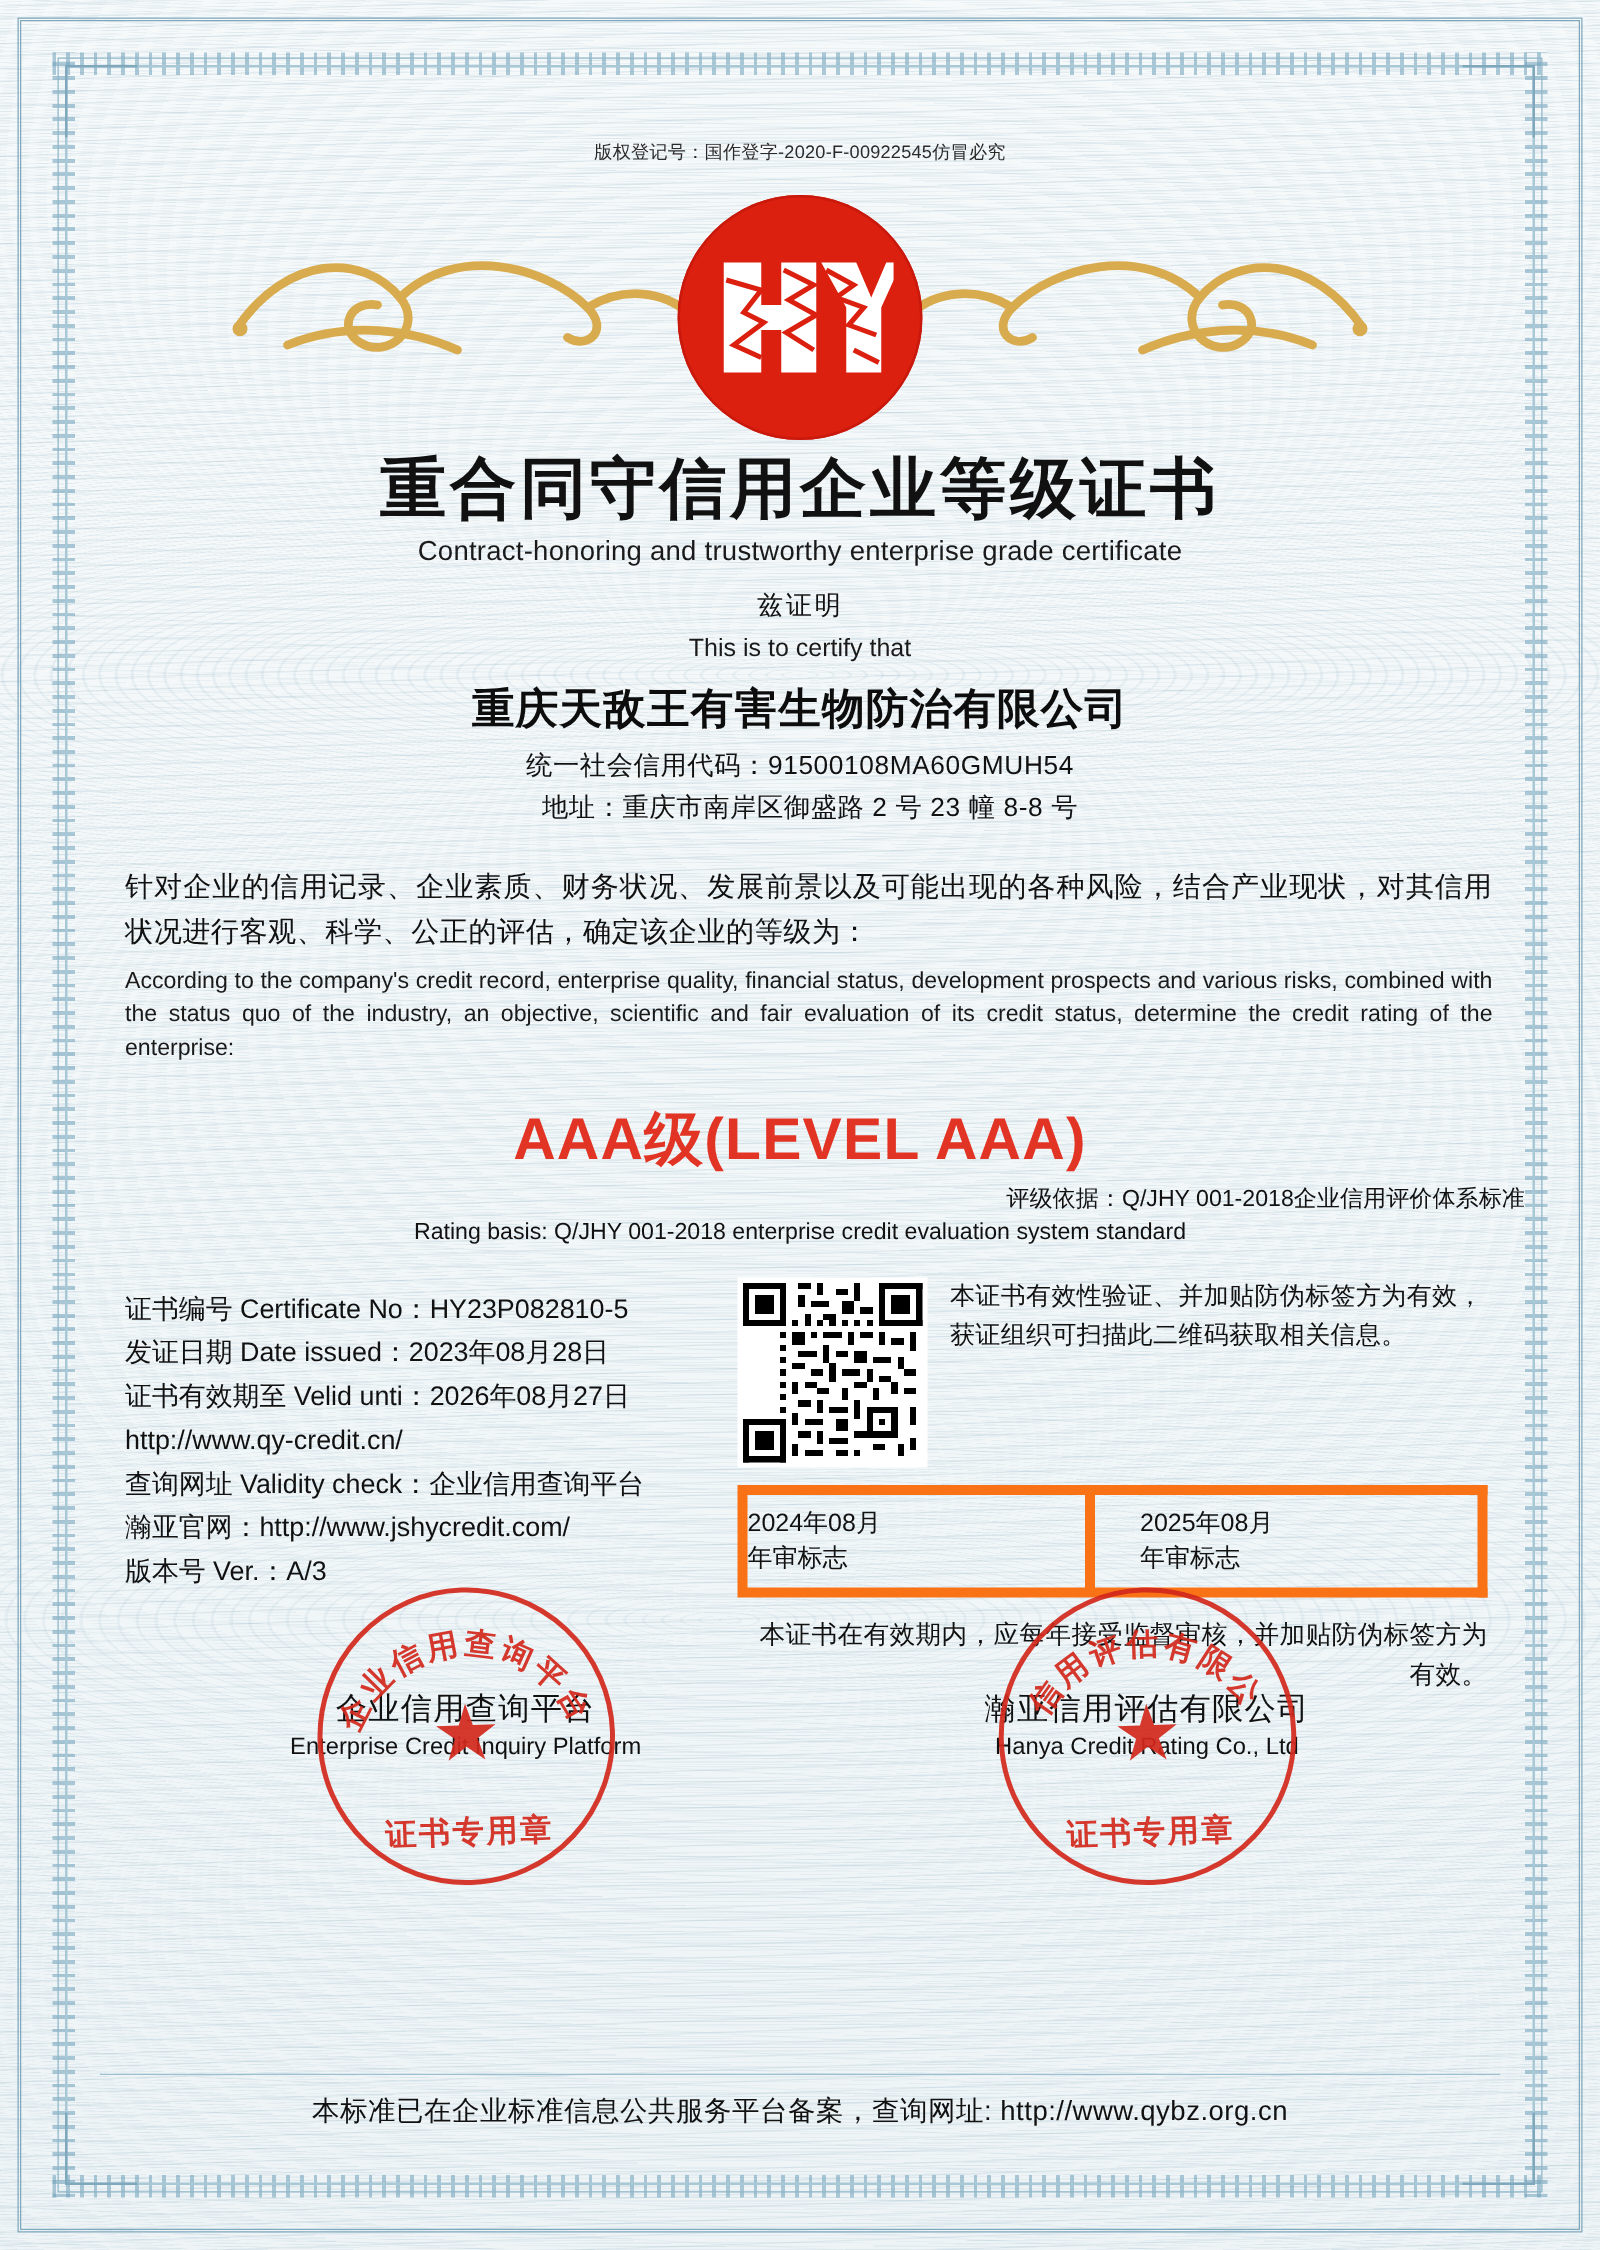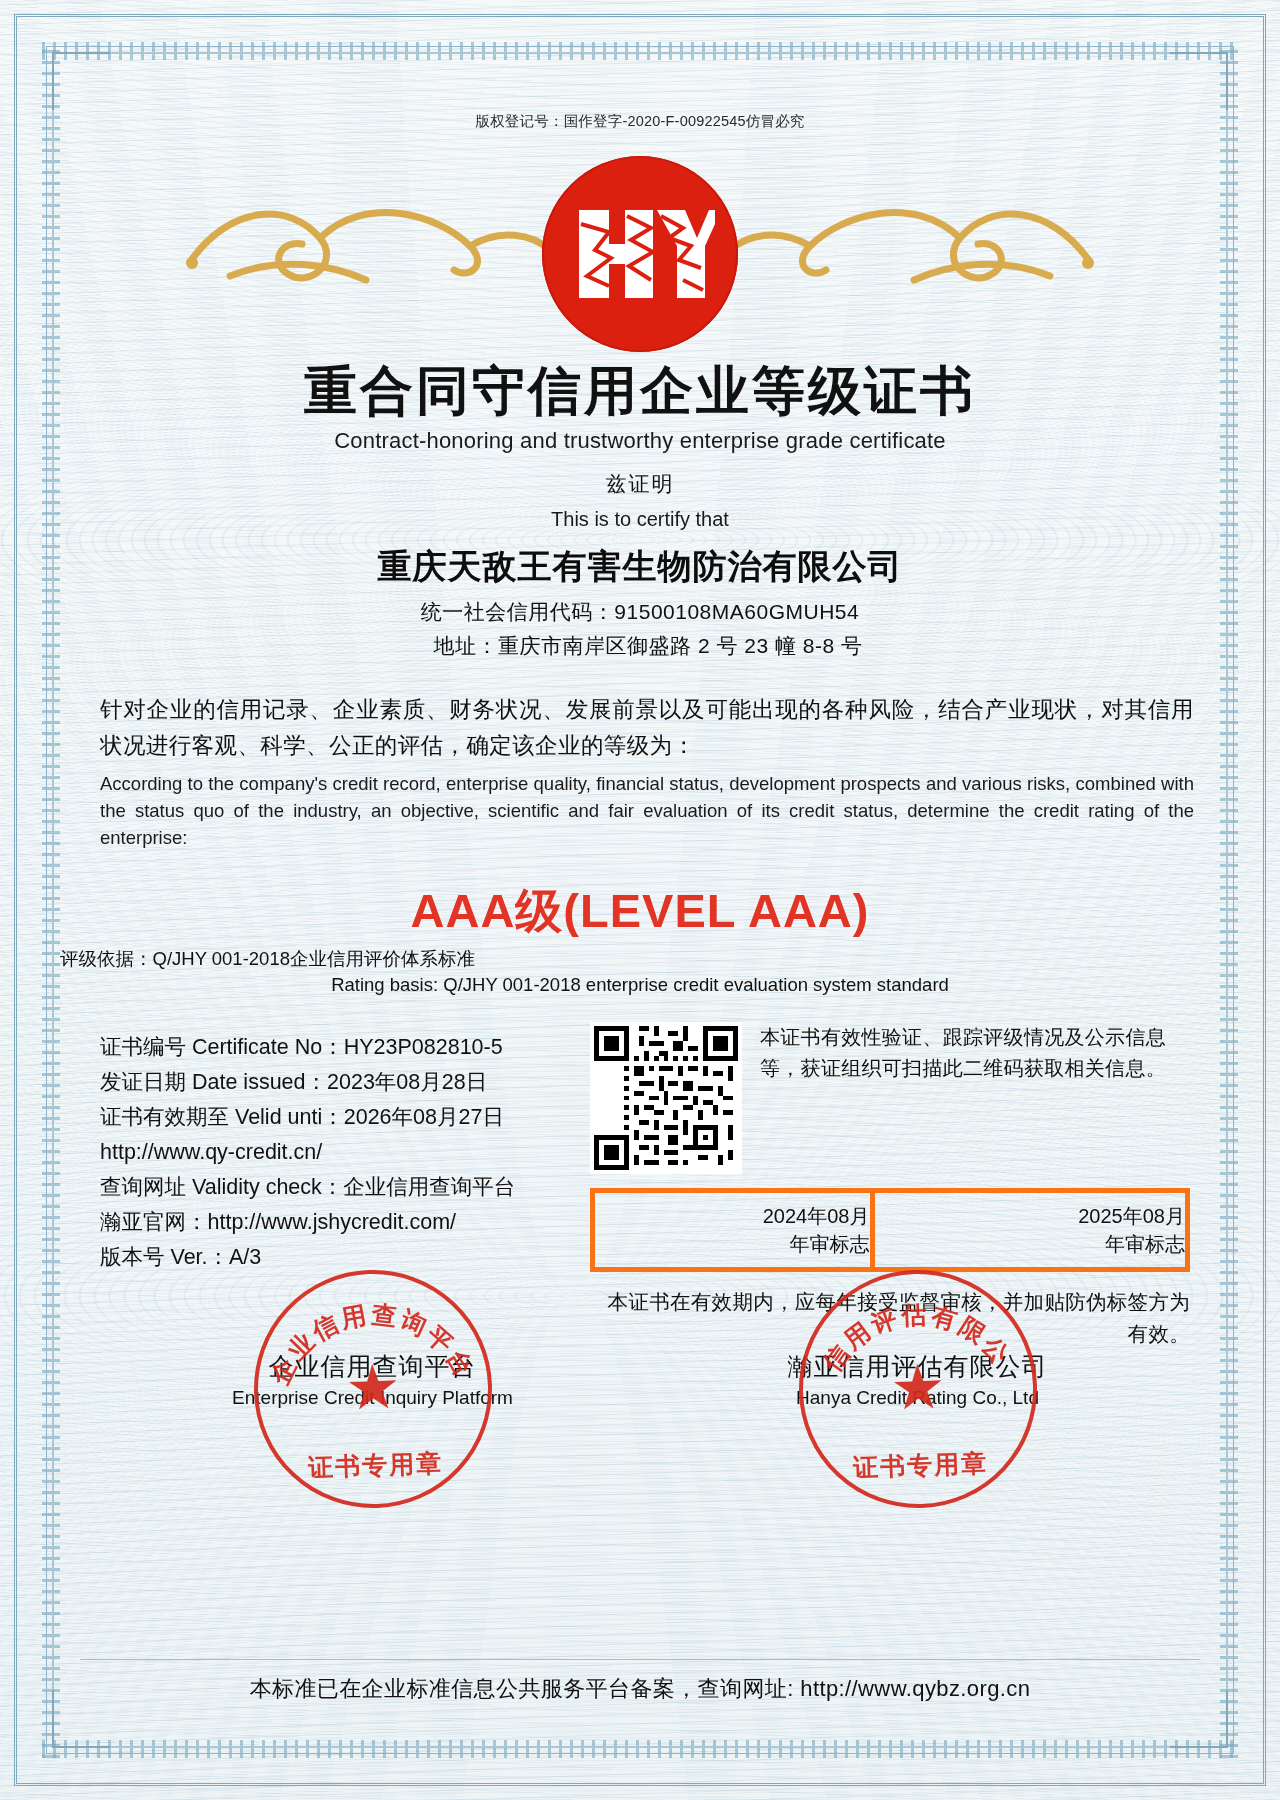--- a/index.html
+++ b/index.html
@@ -250,21 +250,21 @@
     text-align: center;
     font-size: 47px;
     font-weight: bold;
     color: #e23424;
     letter-spacing: 1px;
   }
   .basis-cn {
     position: absolute;
     top: 886px;
     left: 0; right: 0;
-    text-align: left;
+    text-align: right;
     font-size: 18.5px;
     color: #111;
   }
   .basis-en {
     position: absolute;
     top: 914px;
     left: 0; right: 0;
     text-align: center;
     font-size: 18.5px;
     color: #111;
@@ -310,25 +310,25 @@
     color: #111;
     letter-spacing: 0.3px;
   }
   .stamp-boxes {
     display: flex;
     margin-top: 14px;
     width: 100%;
   }
   .stamp-box {
     flex: 1 1 50%;
-    border: 5px solid #f97316;
+    border: 8px solid #f97316;
     height: 74px;
     display: flex;
     flex-direction: column;
-    align-items: flex-end;
+    align-items: flex-start;
     justify-content: center;
     font-size: 20px;
     line-height: 28px;
     color: #111;
   }
   .stamp-box + .stamp-box { border-left: none; padding-left: 36px; }
   .qr-foot {
     margin-top: 14px;
     font-size: 20.5px;
     line-height: 32px;
@@ -618,21 +618,21 @@
               <rect x="21" y="26" width="2" height="1"></rect>
                 <rect x="25" y="26" width="1" height="2"></rect>
               <rect x="8" y="26" width="1" height="2"></rect>
                 <rect x="10" y="27" width="3" height="1"></rect>
               <rect x="15" y="27" width="2" height="1"></rect>
                 <rect x="18" y="27" width="1" height="1"></rect>
               <rect x="27" y="25" width="1" height="2"></rect>
             </g>
           </svg>
         </div>
-        <div class="qr-note">本证书有效性验证、跟踪评级情况及公示信息等，获证组织可扫描此二维码获取相关信息。</div>
+        <div class="qr-note">本证书有效性验证、并加贴防伪标签方为有效，获证组织可扫描此二维码获取相关信息。</div>
       </div>
 
       <div class="stamp-boxes">
         <div class="stamp-box">
           <span>2024年08月</span>
           <span>年审标志</span>
         </div>
         <div class="stamp-box">
           <span>2025年08月</span>
           <span>年审标志</span>

